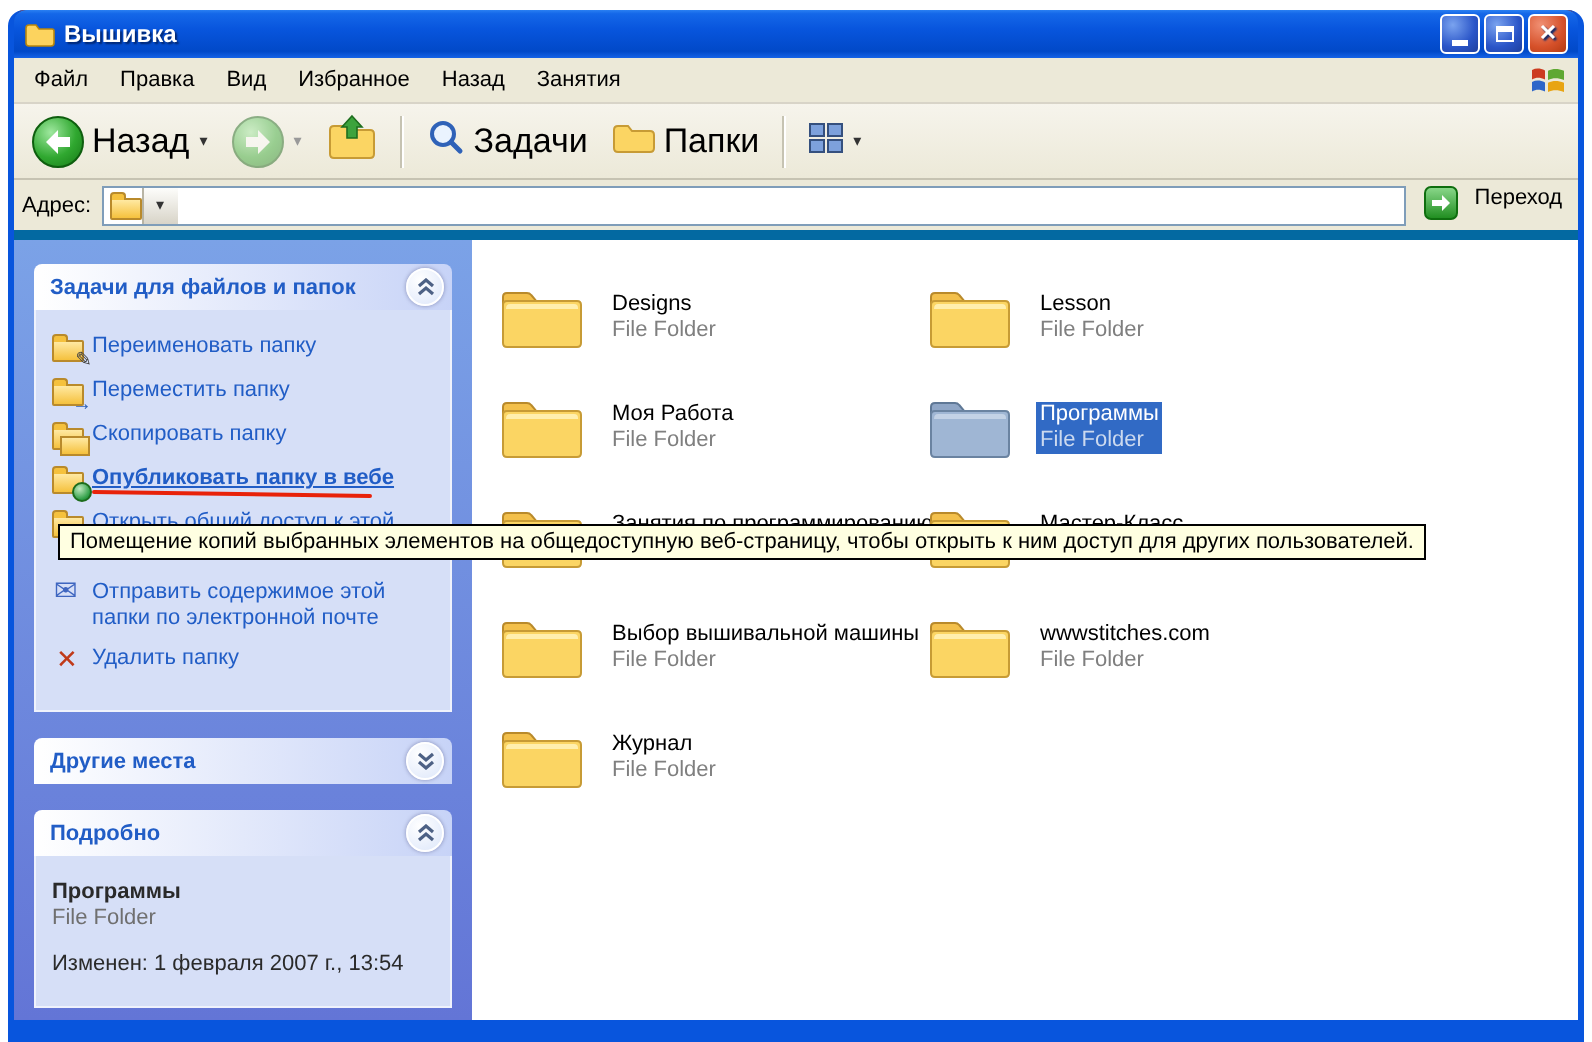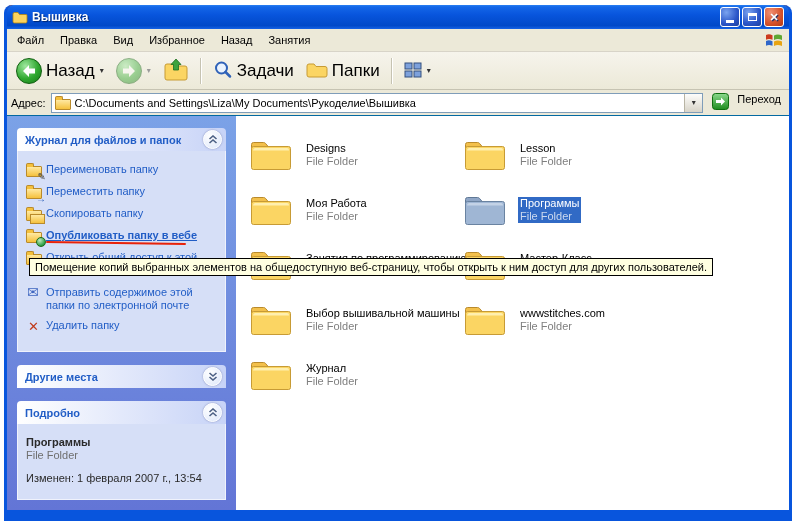--- a/index.html
+++ b/index.html
@@ -33,21 +33,21 @@
   .tb-item{display:flex;align-items:center;gap:4px;padding:2px 5px;border-radius:3px;color:#000;}
   .nav-circle{width:26px;height:26px;border-radius:50%;display:flex;align-items:center;justify-content:center;
     background:radial-gradient(circle at 35% 30%,#9FE89F,#30A830 55%,#157815);border:1px solid #0E5E0E;box-sizing:border-box;}
   .tb-item.disabled .nav-circle{opacity:.45;}
   .tb-label{font-size:17px;}
   .caret{font-size:8px;color:#333;margin-left:1px;}
   .caret.dim{color:#999;}
   .tb-sep{width:1px;height:26px;background:#C6C3B2;border-right:1px solid #fff;margin:0 4px;flex:none;}
   
   .addressbar{height:25px;flex:none;display:flex;align-items:center;background:#ECE9D8;
-              border-bottom:1px solid #0369a1;padding:0 4px;gap:5px;}
+              border-bottom:5px solid #0369a1;padding:0 4px;gap:5px;}
   .addr-label{color:#000;flex:none;}
   .addr-field{flex:1;height:20px;background:#fff;border:1px solid #7F9DB9;display:flex;align-items:center;
               padding-left:3px;box-sizing:border-box;}
   .addr-text{flex:1;margin-left:4px;white-space:nowrap;overflow:hidden;color:#000;}
   .addr-drop{width:17px;height:18px;flex:none;display:flex;align-items:center;justify-content:center;
              background:linear-gradient(180deg,#FDFDFB,#D8D4C8);border-left:1px solid #B8B4A4;font-size:8px;color:#333;}
   .go-btn{display:flex;gap:8px;padding:1px 4px;flex:none;color:#000;}
   
   .body{flex:1;display:flex;position:relative;overflow:hidden;background:#fff;}
   
@@ -212,21 +212,20 @@
         <span class="caret">▾</span>
       </div>
     </div>
 
     <div class="addressbar">
       <span class="addr-label">Адрес:</span>
       <div class="addr-field">
         <span class="task-icon" style="width:16px;height:14px;">
             <span class="mini-folder"></span>
           </span>
-        <span class="addr-text">C:\Documents and Settings\Liza\My Documents\Рукоделие\Вышивка</span>
         <span class="addr-drop">▾</span>
       </div>
       <div class="go-btn">
         <span>
           <svg width="17" height="17" viewBox="0 0 17 17">
             <defs>
                 <linearGradient id="gogr" x1="0" y1="0" x2="0" y2="1">
               <stop offset="0" stop-color="#8CD98C"></stop>
                   <stop offset="1" stop-color="#1E8C1E"></stop>
             </linearGradient>
@@ -237,21 +236,21 @@
         </span>
         <span>Переход</span>
       </div>
     </div>
 
     <div class="body">
 
       <div class="sidebar">
         <div class="panel">
           <div class="panel-header">
-            <span class="panel-title">Журнал для файлов и папок</span>
+            <span class="panel-title">Задачи для файлов и папок</span>
             <span class="chev-btn">
               <svg width="10" height="9" viewBox="0 0 10 9">
                   <path d="M1.5 4 L5 1 L8.5 4 M1.5 8 L5 5 L8.5 8" fill="none" stroke="#4D6185" stroke-width="1.6"></path>
                 </svg>
             </span>
           </div>
           <div class="panel-body tasks-body">
               <div class="task-item">
     <span class="task-icon icon-rename-folder-icon">
                   <span class="mini-folder"></span>

